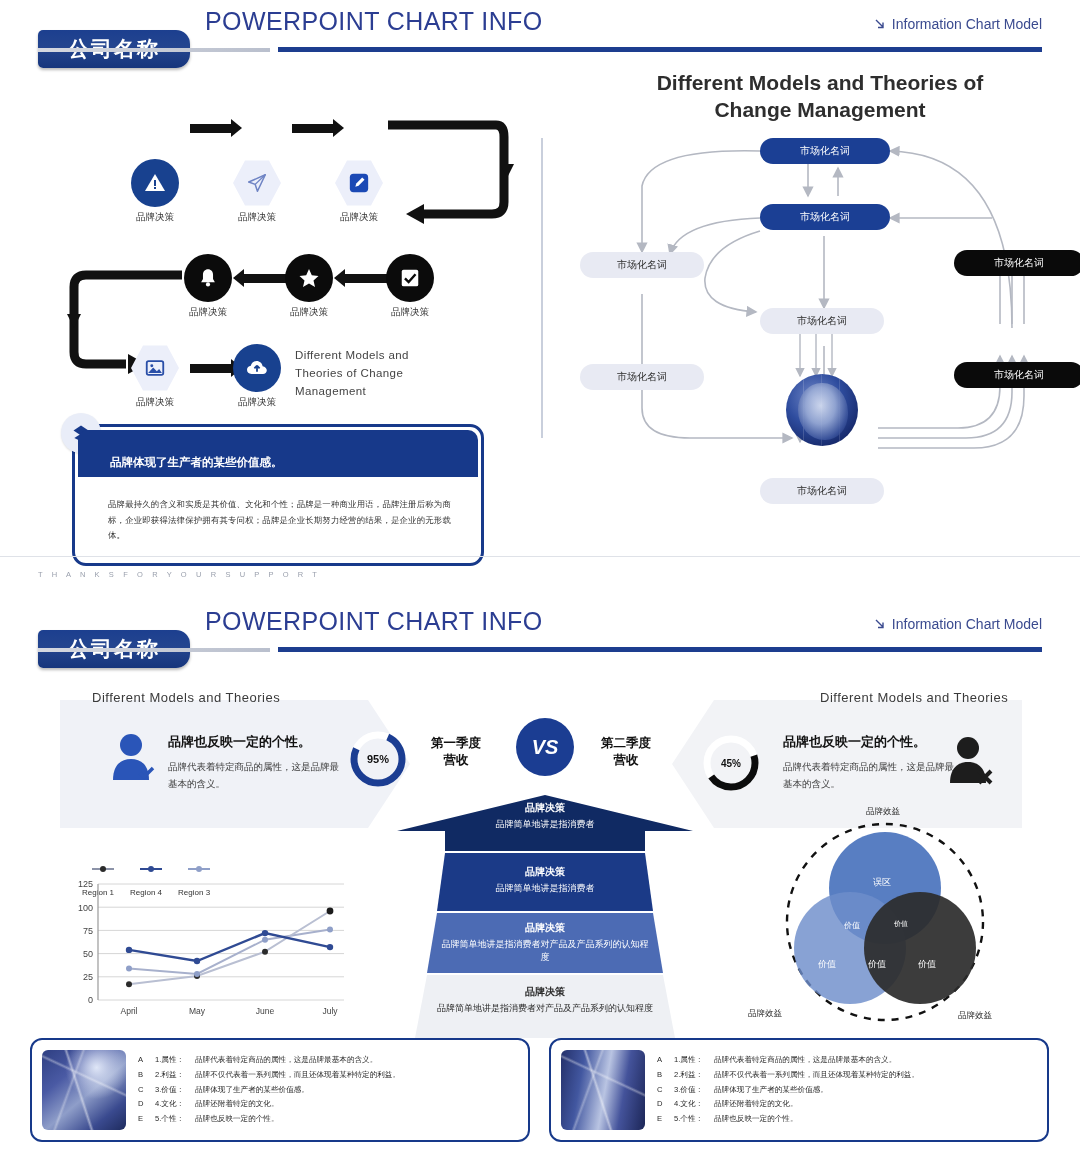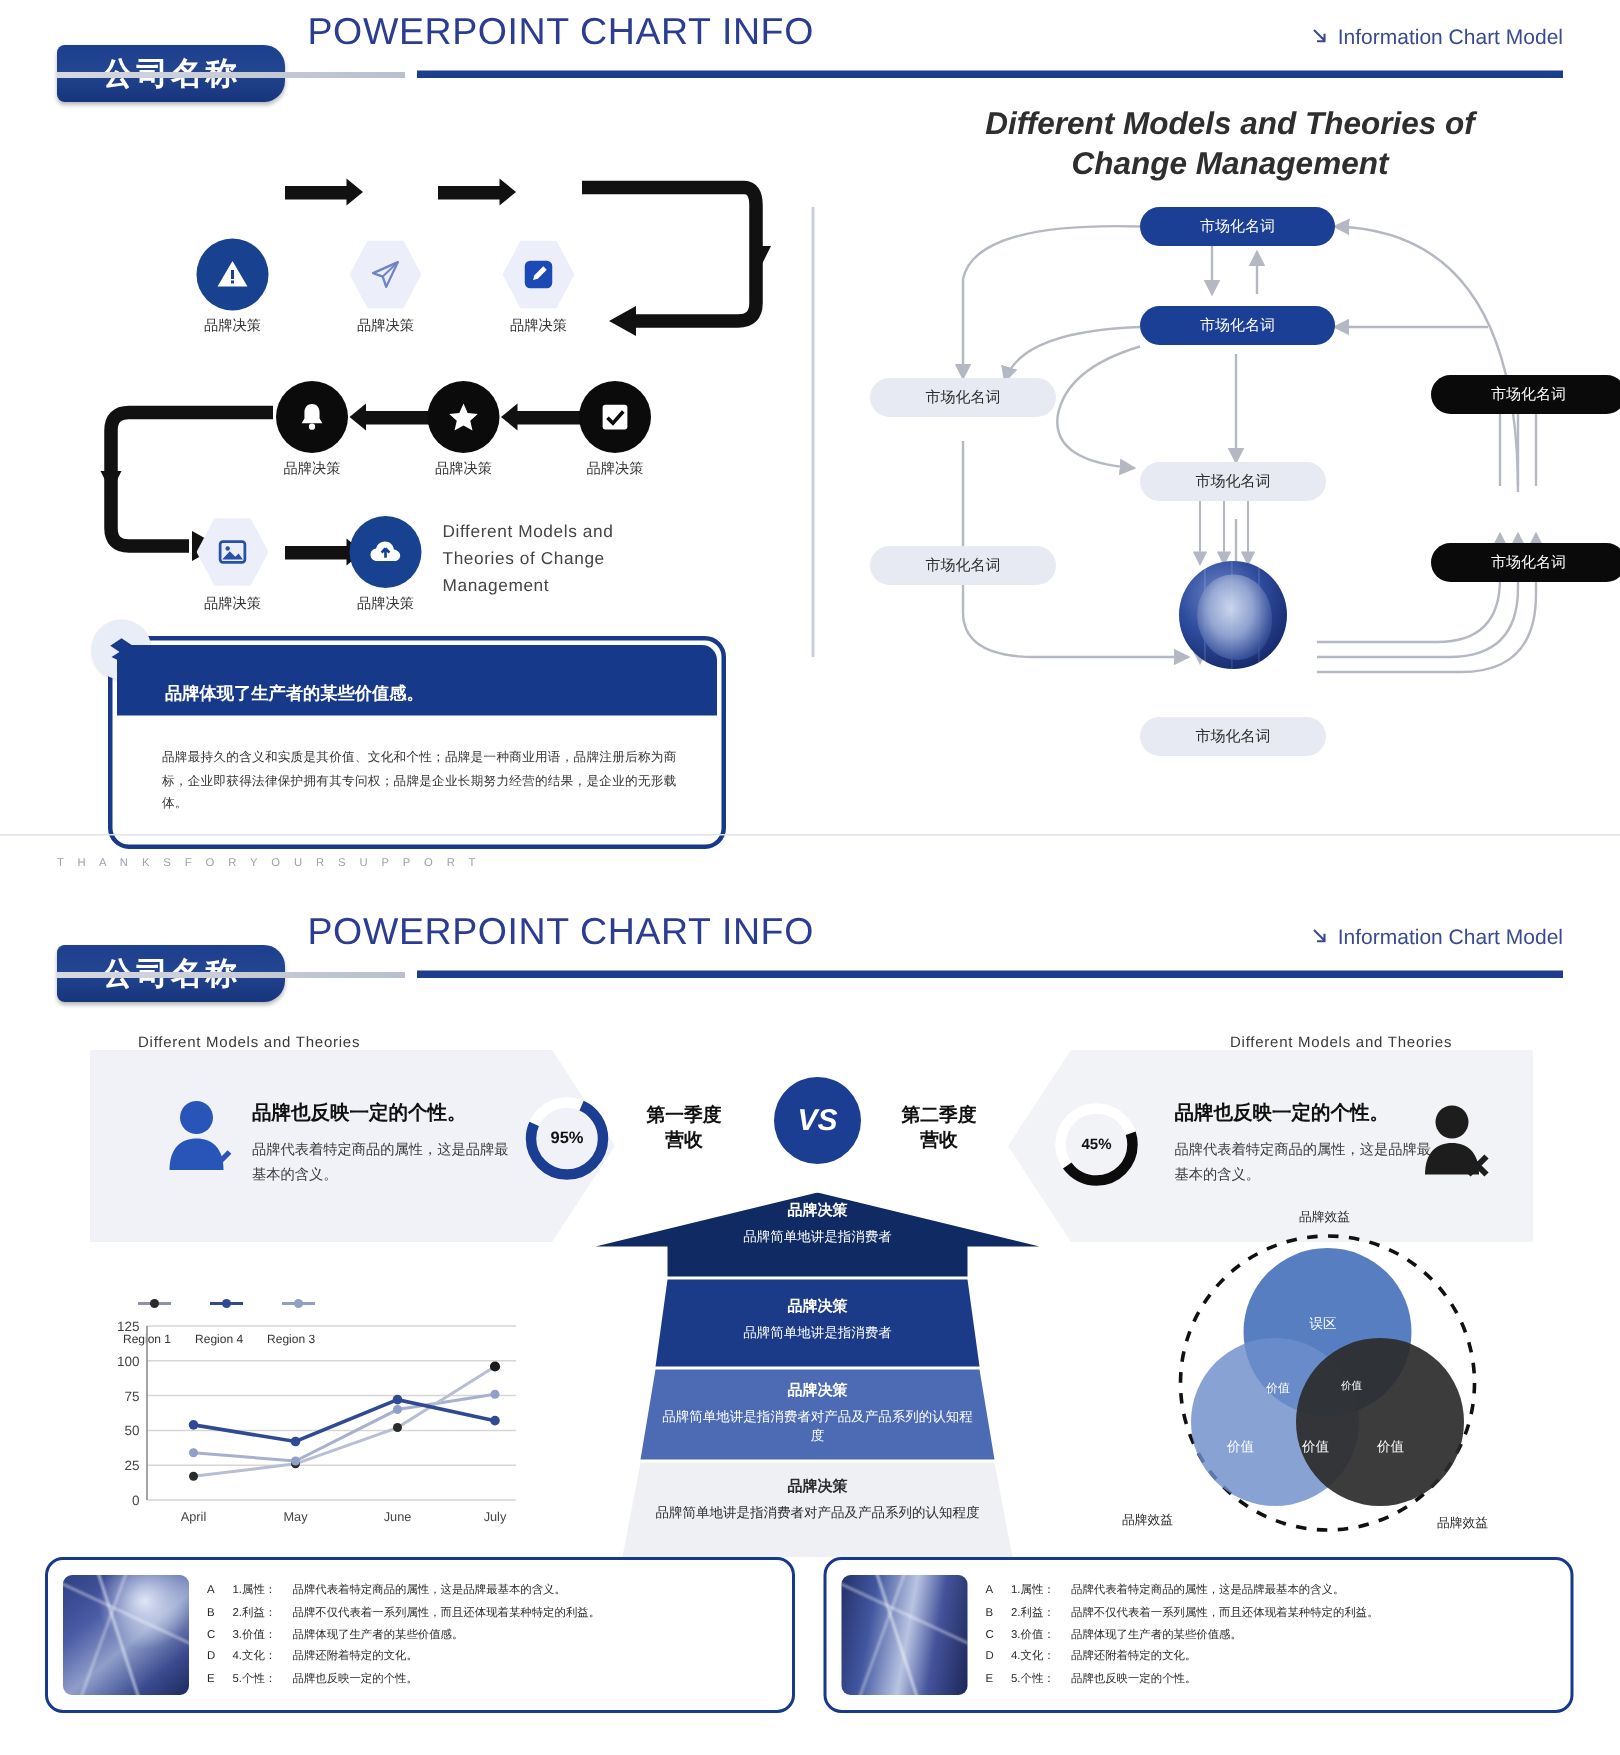--- a/index.html
+++ b/index.html
@@ -97,21 +97,21 @@
     position:absolute; left:-14px; top:-14px; width:40px; height:40px;
     border-radius:50%; background:#e9edf8;
     display:flex; align-items:center; justify-content:center;
     box-shadow:0 1px 2px rgba(0,0,0,.12);
   }
 
   
   .netwrap { position:absolute; left:560px; top:0; width:520px; height:500px; }
   .nettitle {
     position:absolute; left:0; right:0; top:14px; text-align:center;
-    font-size:21px; font-weight:600; color:#2e2e2e; line-height:1.28;font-style:italic;
+    font-size:21px; font-weight:600; color:#2e2e2e; line-height:1.28;
   }
   .pill {
     position:absolute; height:26px; border-radius:13px;
     display:flex; align-items:center; justify-content:center;
     font-size:10px; white-space:nowrap; padding:12px 14px;
   }
   .pill.blue { background:#1b3f94; color:#fff; }
   .pill.dark { background:#0a0a0a; color:#fff; }
   .pill.grey { background:#e8eaf3; color:#2c2c2c; }
   .globe {
@@ -135,21 +135,21 @@
   .netsvg { position:absolute; left:0; top:0; width:520px; height:500px; }
 
   .thanks {
     position:absolute; left:38px; top:570px;
     font-size:7.5px; letter-spacing:3.6px; color:#9aa0ad;
   }
   .sepline { position:absolute; left:0; top:556px; width:1080px; height:1px; background:#dfe2e8; }
 
   
   .s2body { position:relative; height:510px; }
-  .smalltitle { position:absolute; font-size:10px; color:#3a3a3a; letter-spacing:.5px; }
+  .smalltitle { position:absolute; font-size:13px; color:#3a3a3a; letter-spacing:.5px; }
   .bigchev {
     position:absolute; left:60px; top:70px; width:350px; height:128px;
     background:#f0f2f7;
     clip-path:polygon(0 0,88% 0,100% 50%,88% 100%,0 100%);
   }
   .bigchevR {
     position:absolute; left:672px; top:70px; width:350px; height:128px;
     background:#f2f3f6;
     clip-path:polygon(12% 0,100% 0,100% 100%,12% 100%,0 50%);
   }

